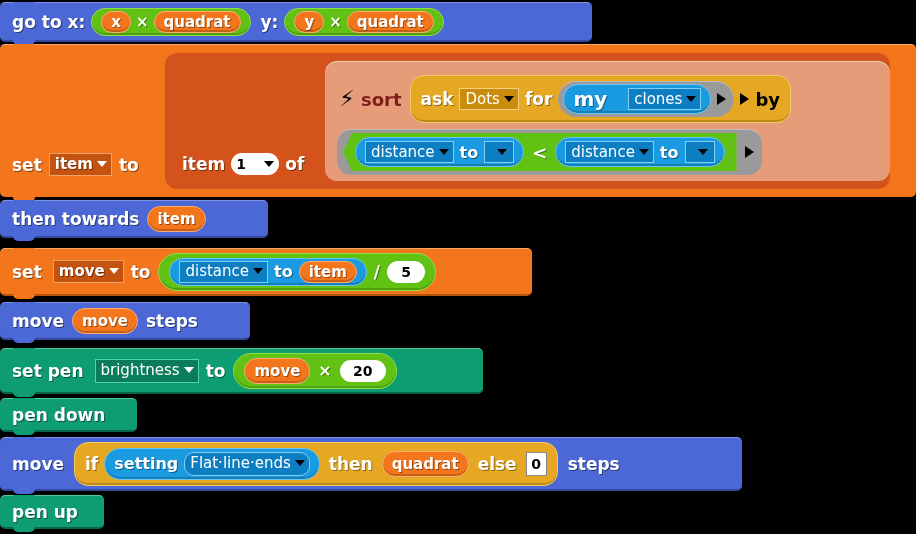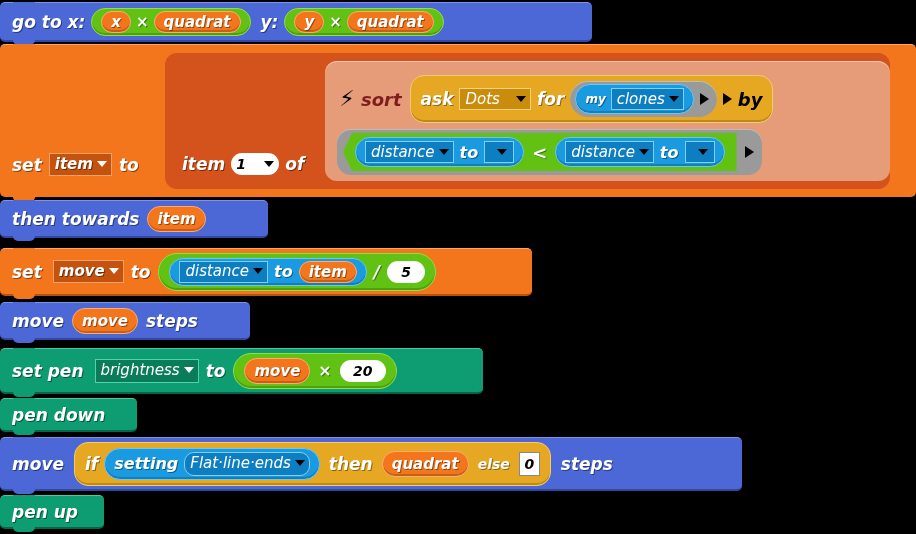--- a/index.html
+++ b/index.html
@@ -1,21 +1,21 @@
 <!DOCTYPE html>
 <html><head>
 <meta charset="utf-8">
 <style>
   html,body{margin:0;padding:0;background:#000;}
   body{
     width:916px;height:534px;overflow:hidden;
     font-family:"DejaVu Sans", sans-serif;
     -webkit-font-smoothing:antialiased;
   }
-  #stage{position:relative;width:916px;height:534px;background:#000;font-style:italic;}
+  #stage{position:relative;width:916px;height:534px;background:#000;}
 
   
   .blk{
     position:absolute;
     box-sizing:border-box;
     display:flex;align-items:center;
     font-weight:bold;
     color:#fff;
     white-space:nowrap;
   }
@@ -94,21 +94,21 @@
   }
   .dblue{            
     display:inline-flex;align-items:center;gap:4px;
     background:#0C7EC1;border:1px solid #7fd0f7;
     color:#fff;font-size:15px;font-weight:normal;
     padding:1px 4px 2px 5px;height:22px;box-sizing:border-box;
     text-shadow:none;
   }
   .dblue.empty{padding:1px 6px;min-width:30px;justify-content:flex-end;}
   .dgold{            
-    display:inline-flex;align-items:center;gap:16px;
+    display:inline-flex;align-items:center;gap:4px;
     background:#C98C0D;border:1px solid #f6d27e;
     color:#fff;font-size:15px;font-weight:normal;
     padding:1px 4px 2px 5px;height:22px;box-sizing:border-box;
     text-shadow:none;
   }
   .dteal{
     display:inline-flex;align-items:center;gap:4px;
     background:#0A7C59;border:1px solid #4fd3a8;
     color:#fff;font-size:15px;font-weight:normal;
     padding:1px 4px 2px 5px;height:22px;box-sizing:border-box;
@@ -181,22 +181,22 @@
           <span class="rep ctrl" style="height:48px;border-radius:14px;padding:0 10px;">
             <span style="font-size:17px;">ask</span>
             <span class="dgold" style="margin:0 6px;">
               <span>Dots</span>
               <span class="caret sm"></span>
             </span>
             <span style="font-size:17px;margin-right:6px;">for</span>
 
             <span class="ring">
               <span class="rep sens" style="height:30px;border-radius:999px;">
-                <span style="font-size:12px;">my</span>
-                <span class="dblue" style="margin-left:5px;">
+                <span style="font-size:20px;">my</span>
+                <span class="dblue" style="margin-left:21px;">
                   <span>clones</span>
                   <span class="caret sm"></span>
                 </span>
               </span>
               <span class="arrowr" style="margin:0 3px 0 6px;"></span>
             </span>
             <span class="arrowr" style="margin:0 6px 0 6px;"></span>
             <span style="color:#000;font-size:18px;text-shadow:none;">by</span>
           </span>
         </div>
@@ -295,21 +295,21 @@
       <span class="rep sens" style="height:32px;">
         <span style="font-size:16px;">setting</span>
         <span class="dblue" style="margin-left:6px;height:24px;border-radius:10px;">
           <span>Flat·line·ends</span>
           <span class="caret sm"></span>
         </span>
       </span>
 
       <span style="font-size:17px;padding:0 9px;">then</span>
       <span class="rep var" style="height:26px;">quadrat</span>
-      <span style="font-size:14px;padding:0 9px;">else</span>
+      <span style="font-size:17px;padding:0 9px;">else</span>
       <span class="txtin" style="height:22px;">0</span>
     </span>
 
     <span class="lbl">steps</span>
   </div>
 
   <div class="blk cmd pen nub" style="left:0;top:495px;width:104px;height:34px;">
     <span class="lbl">pen up</span>
   </div>
 

